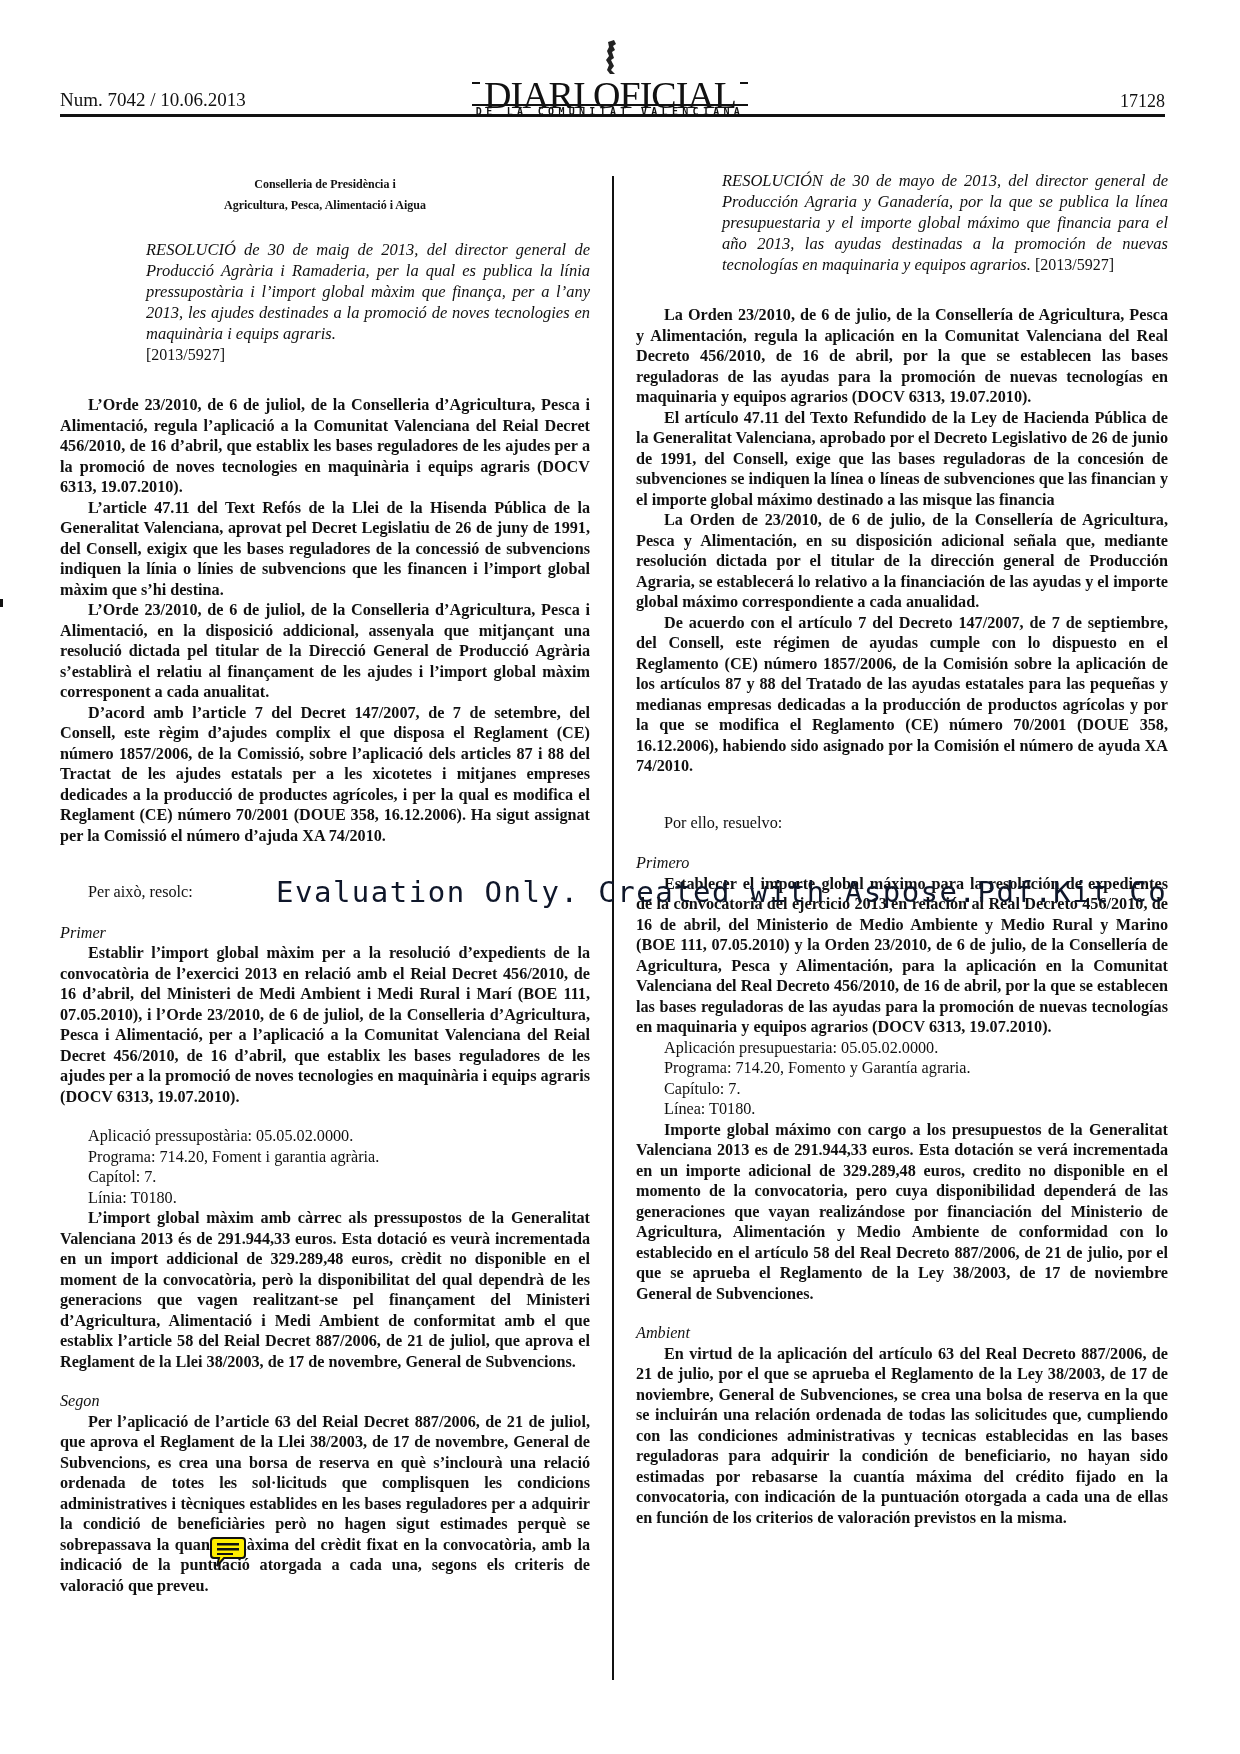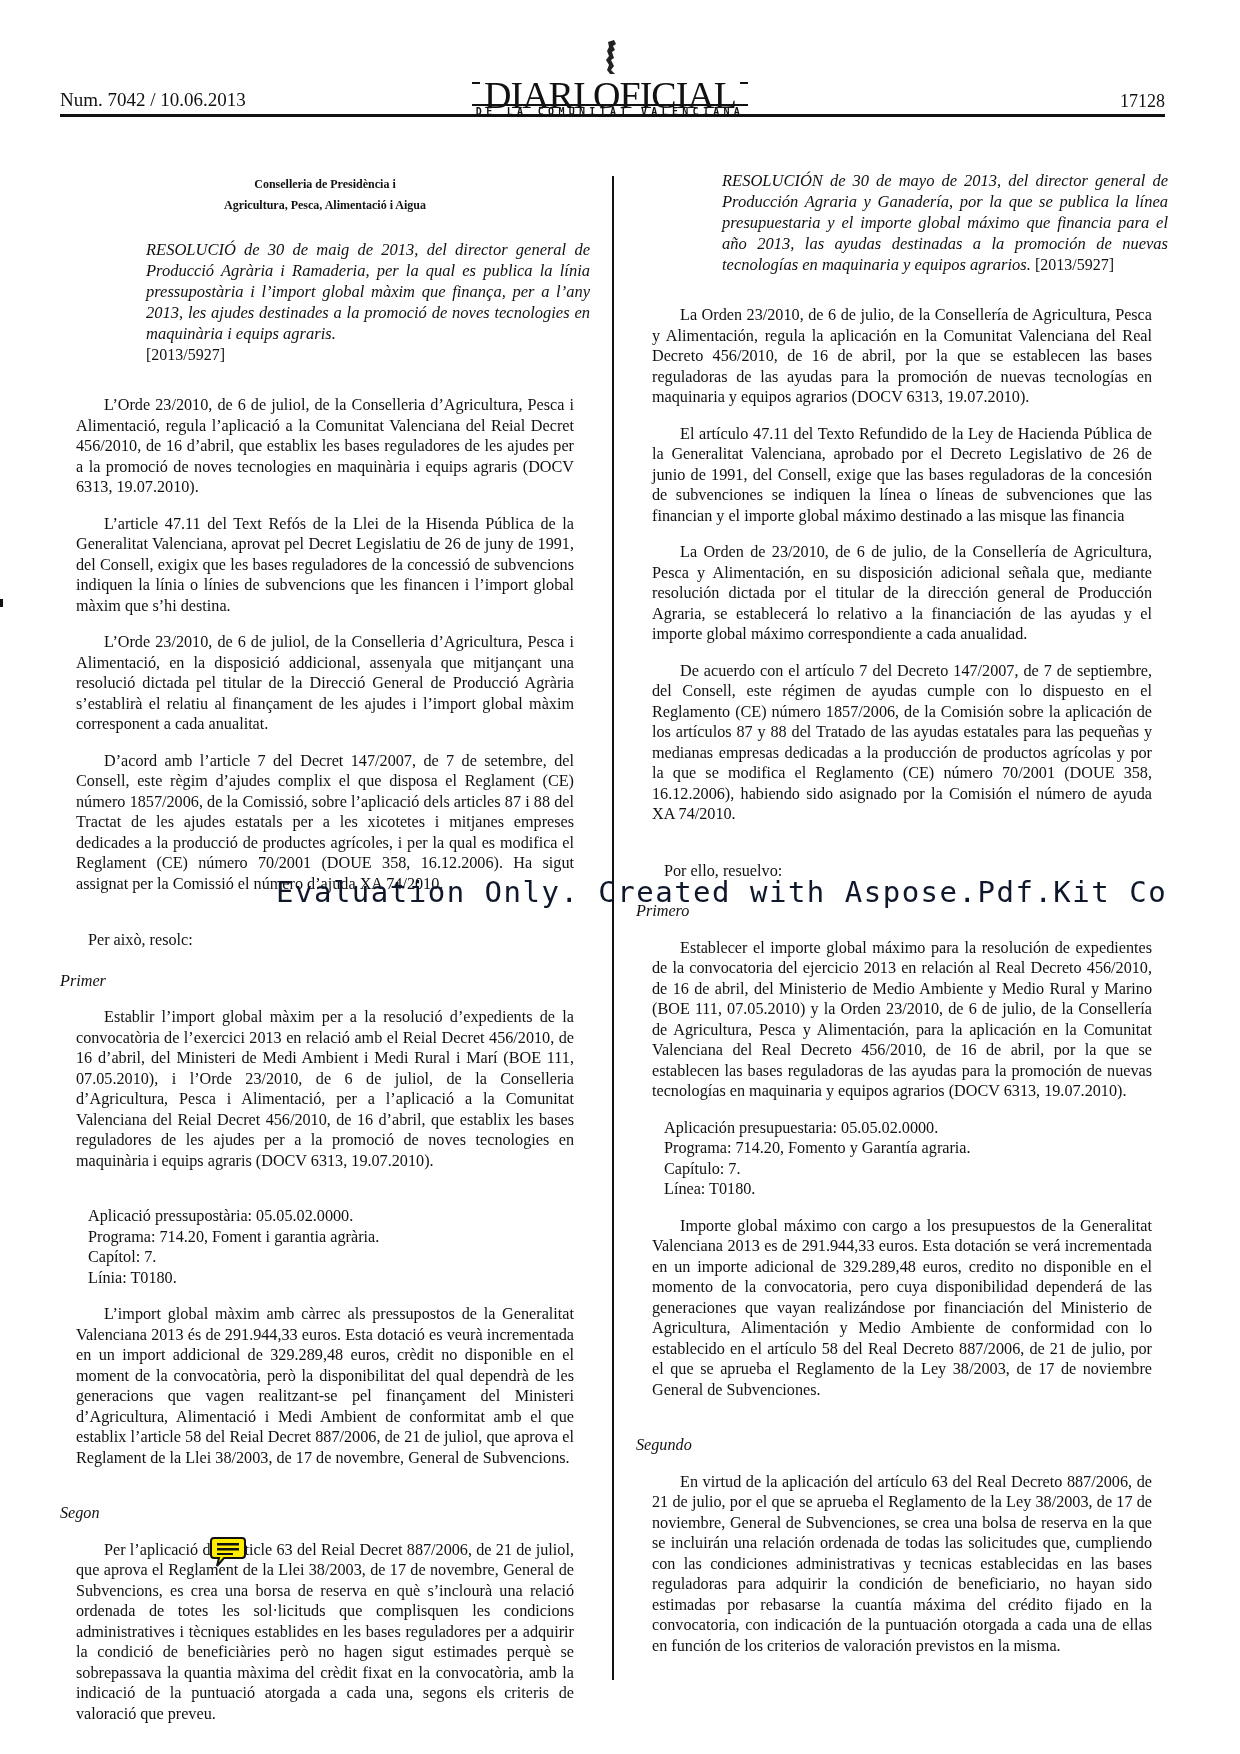--- a/index.html
+++ b/index.html
@@ -24,21 +24,21 @@
   .col { position: absolute; top: 170px; font-size: 16.2px; line-height: 20.5px; }
   .col-left { left: 60px; width: 530px; }
   .col-right { left: 636px; width: 532px; }
 
   .dept { text-align: center; font-weight: bold; font-size: 12px; line-height: 21px; margin: 4px 0 23px 0; }
   .resol { font-style: italic; font-size: 16.5px; line-height: 21px; text-align: justify; margin-left: 86px; }
   .resol .ref { font-style: normal; font-size: 16px; }
   .col-right .resol { margin-left: 86px; margin-right: 0; }
 
   .body { margin-top: 30px; }
-  .p { text-indent: 28px; text-align: justify; margin: 16px; }
+  .p { text-indent: 28px; text-align: justify; margin: 0; font-weight: bold; }
   .resolc { text-indent: 28px; margin: 36px 0 20px 0; }
   .sec { font-style: italic; margin: 0; }
   .item { margin: 0 0 0 28px; }
   .gap { height: 19px; }
 
   .watermark {
     position: absolute; left: 276px; top: 875px; font-family: "DejaVu Sans Mono", "Liberation Mono", monospace;
     font-size: 29px; color: #0f172a; white-space: nowrap; letter-spacing: 1.5px; pointer-events: none;
   }
   .note-icon { position: absolute; left: 210px; top: 1537px; width: 36px; height: 30px; }
@@ -107,21 +107,21 @@
     <p class="p">De acuerdo con el artículo 7 del Decreto 147/2007, de 7 de septiembre, del Consell, este régimen de ayudas cumple con lo dispuesto en el Reglamento (CE) número 1857/2006, de la Comisión sobre la aplicación de los artículos 87 y 88 del Tratado de las ayudas estatales para las pequeñas y medianas empresas dedicadas a la producción de productos agrícolas y por la que se modifica el Reglamento (CE) número 70/2001 (DOUE 358, 16.12.2006), habiendo sido asignado por la Comisión el número de ayuda XA 74/2010.</p>
     <p class="resolc">Por ello, resuelvo:</p>
     <p class="sec">Primero</p>
     <p class="p">Establecer el importe global máximo para la resolución de expedientes de la convocatoria del ejercicio 2013 en relación al Real Decreto 456/2010, de 16 de abril, del Ministerio de Medio Ambiente y Medio Rural y Marino (BOE 111, 07.05.2010) y la Orden 23/2010, de 6 de julio, de la Consellería de Agricultura, Pesca y Alimentación, para la aplicación en la Comunitat Valenciana del Real Decreto 456/2010, de 16 de abril, por la que se establecen las bases reguladoras de las ayudas para la promoción de nuevas tecnologías en maquinaria y equipos agrarios (DOCV 6313, 19.07.2010).</p>
     <p class="item">Aplicación presupuestaria: 05.05.02.0000.</p>
     <p class="item">Programa: 714.20, Fomento y Garantía agraria.</p>
     <p class="item">Capítulo: 7.</p>
     <p class="item">Línea: T0180.</p>
     <p class="p">Importe global máximo con cargo a los presupuestos de la Generalitat Valenciana 2013 es de 291.944,33 euros. Esta dotación se verá incrementada en un importe adicional de 329.289,48 euros, credito no disponible en el momento de la convocatoria, pero cuya disponibilidad dependerá de las generaciones que vayan realizándose por financiación del Ministerio de Agricultura, Alimentación y Medio Ambiente de conformidad con lo establecido en el artículo 58 del Real Decreto 887/2006, de 21 de julio, por el que se aprueba el Reglamento de la Ley 38/2003, de 17 de noviembre General de Subvenciones.</p>
     <div class="gap"></div>
-    <p class="sec">Segundo</p>
+    <p class="sec">Ambient</p>
     <p class="p">En virtud de la aplicación del artículo 63 del Real Decreto 887/2006, de 21 de julio, por el que se aprueba el Reglamento de la Ley 38/2003, de 17 de noviembre, General de Subvenciones, se crea una bolsa de reserva en la que se incluirán una relación ordenada de todas las solicitudes que, cumpliendo con las condiciones administrativas y tecnicas establecidas en las bases reguladoras para adquirir la condición de beneficiario, no hayan sido estimadas por rebasarse la cuantía máxima del crédito fijado en la convocatoria, con indicación de la puntuación otorgada a cada una de ellas en función de los criterios de valoración previstos en la misma.</p>
   </div>
 </div>
 
 <div class="watermark">Evaluation Only. Created with Aspose.Pdf.Kit Co</div>
 
 <svg class="note-icon" viewBox="0 0 36 30">
   <path d="M4 1 H32 Q35 1 35 4 V18 Q35 21 32 21 H14 L7 29 L9 21 H4 Q1 21 1 18 V4 Q1 1 4 1 Z" fill="#ffee00" stroke="#111" stroke-width="2"></path>
   <rect x="7" y="6" width="22" height="2.5" fill="#111"></rect>
   <rect x="7" y="11" width="22" height="2.5" fill="#111"></rect>

